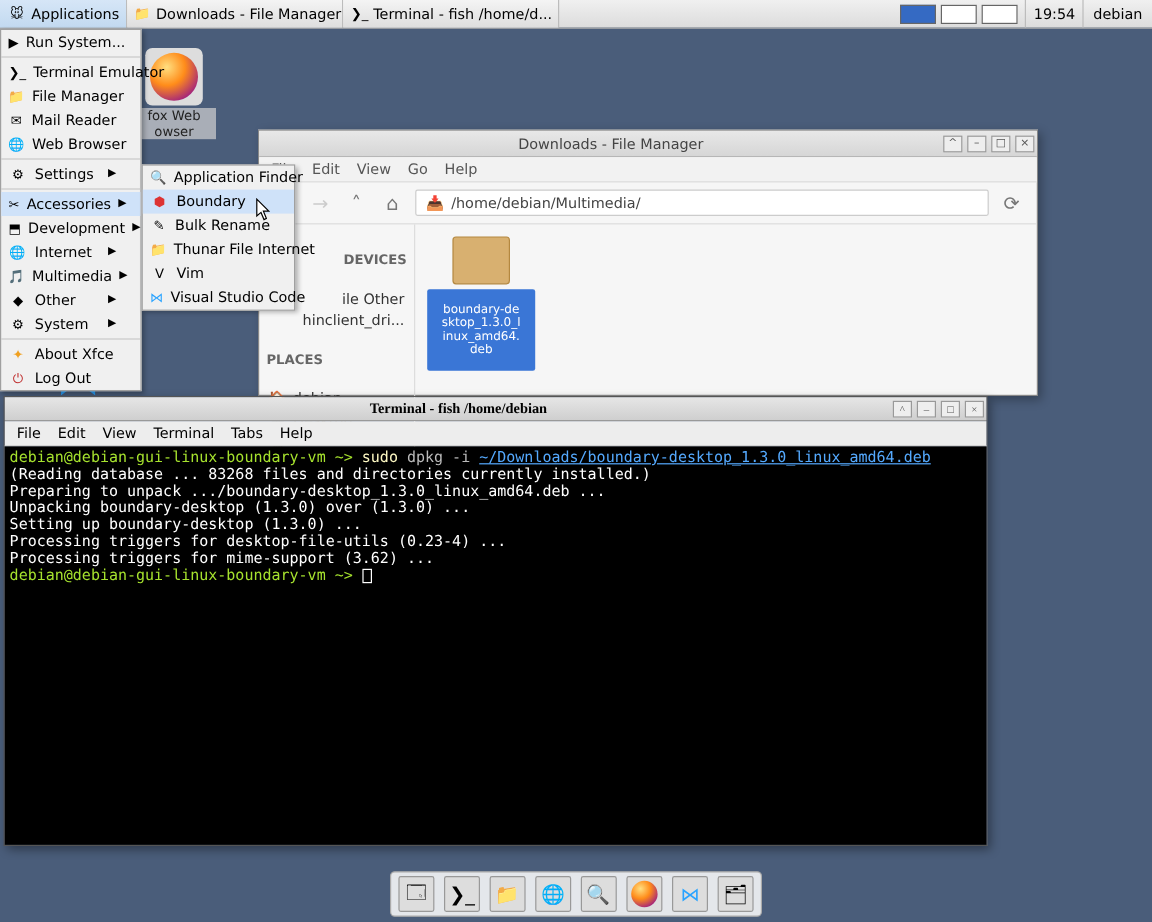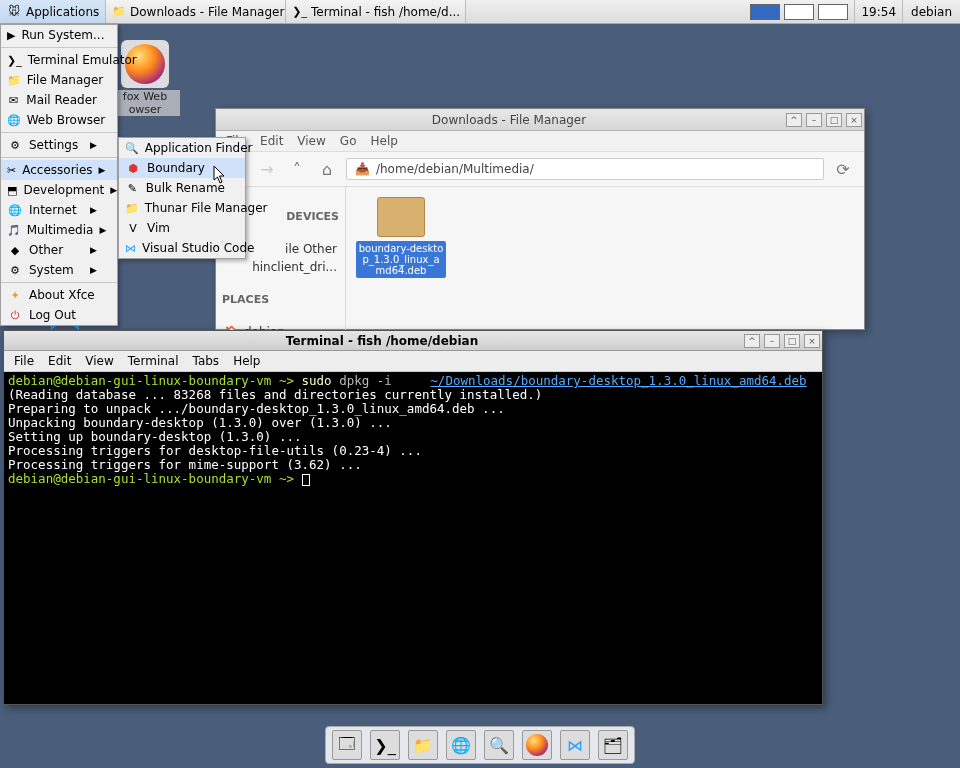--- a/index.html
+++ b/index.html
@@ -79,34 +79,34 @@
               border-radius:2px; color:#444;}
   .fm-body { display:flex; height:200px; }
   .sidebar { width:130px; border-right:1px solid #ddd; padding:6px 4px; overflow:hidden;}
   .sb-head { font-weight:bold; color:#666; font-size:11px; margin:17px 2px;}
   .sb-item { display:flex; align-items:center; gap:5px; padding:2px 4px; color:#333;}
   .fileview { flex:1; padding:10px; display:flex; align-items:flex-start;}
   .file { width:90px; text-align:center; }
   .file .thumb { width:48px;height:40px;margin:0 auto 4px;
                  background:#d8b070;border:1px solid #b48840;border-radius:3px;
                  position:relative;}
-  .file.sel .name { background:#3a76d6;color:#fff;border-radius:2px;padding:2px;}
+  .file.sel .name { background:#3a76d6;color:#fff;border-radius:2px;padding:12px;}
   
   .term-window { position:absolute; border:1px solid #555; box-shadow:3px 3px 8px rgba(0,0,0,.4);}
   .term-title { height:20px; background:linear-gradient(#e6e6e6,#cfcfcf);
-                display:flex;align-items:center;border-bottom:1px solid #999;}
+                display:flex;align-items:center;border-bottom:1px solid #999;font-family:Liberation Serif, serif;}
   .term-title .t { flex:1;text-align:center;font-weight:bold;font-size:12px;}
   .term-menubar { background:#ededed; display:flex; gap:14px; padding:3px 10px;
                   border-bottom:1px solid #ccc;}
   .term-body { background:#000; color:#fff; font-family:"DejaVu Sans Mono",monospace;
                font-size:12.5px; padding:2px 4px; height:332px; line-height:14px;
                white-space:pre; overflow:hidden;}
   .term-body .prompt { color:#a6e22e; }
   .term-body .cmd { color:#fef9c3; }
-  .term-body .path { color:#55aaff; text-decoration:underline;margin-left:31px;}
+  .term-body .path { color:#55aaff; text-decoration:underline;}
   .cursor { display:inline-block;width:8px;height:12px;border:1px solid #fff;vertical-align:middle;}
   
   .dock { position:absolute; left:50%; transform:translateX(-50%);
           bottom:4px; background:rgba(255,255,255,.85); border:1px solid #aaa;
           border-radius:4px; padding:3px 6px; display:flex; gap:8px;}
   .dock-item { width:30px;height:30px;background:#ddd;border:1px solid #999;border-radius:2px;
                display:flex;align-items:center;justify-content:center;font-size:16px;}
   
   .mouse { position:absolute; width:14px;height:20px; pointer-events:none; z-index:999;}
   .mouse svg{width:100%;height:100%;}
@@ -288,21 +288,21 @@
   <div class="menu-item hover">
       <span class="mi-icon" style="color:#d33">⬢</span>
       <span>Boundary</span>
     </div>
   <div class="menu-item">
       <span class="mi-icon">✎</span>
       <span>Bulk Rename</span>
     </div>
   <div class="menu-item">
       <span class="mi-icon">📁</span>
-      <span>Thunar File Manager</span>
+      <span>Thunar File Internet</span>
     </div>
   <div class="menu-item">
       <span class="mi-icon">V</span>
       <span>Vim</span>
     </div>
   <div class="menu-item">
       <span class="mi-icon" style="color:#29a3ff">⋈</span>
       <span>Visual Studio Code</span>
     </div>
 </div>

